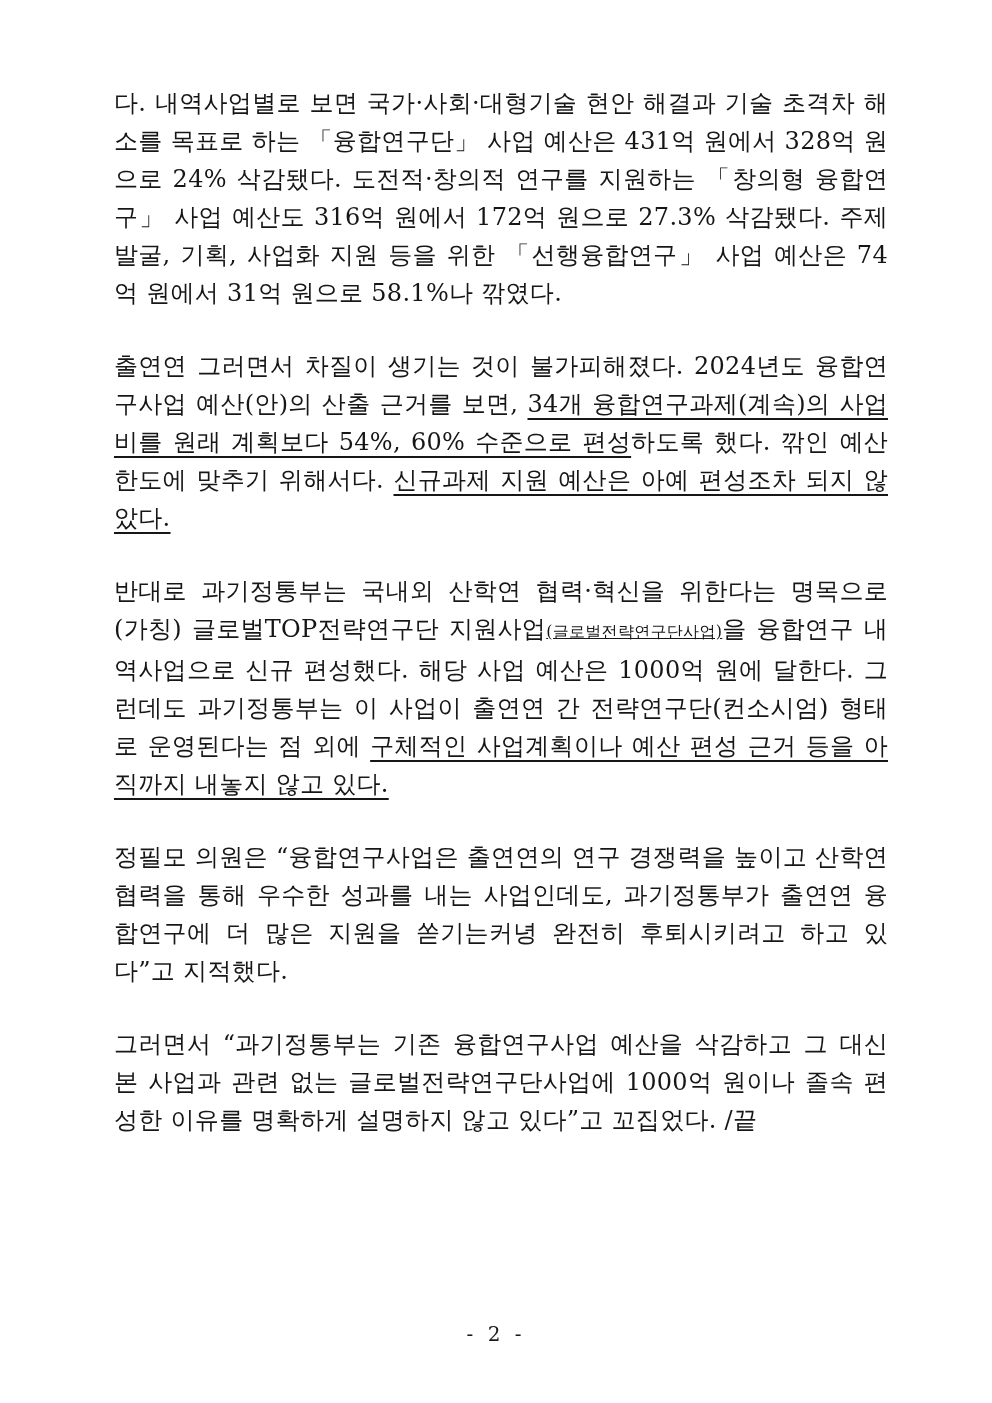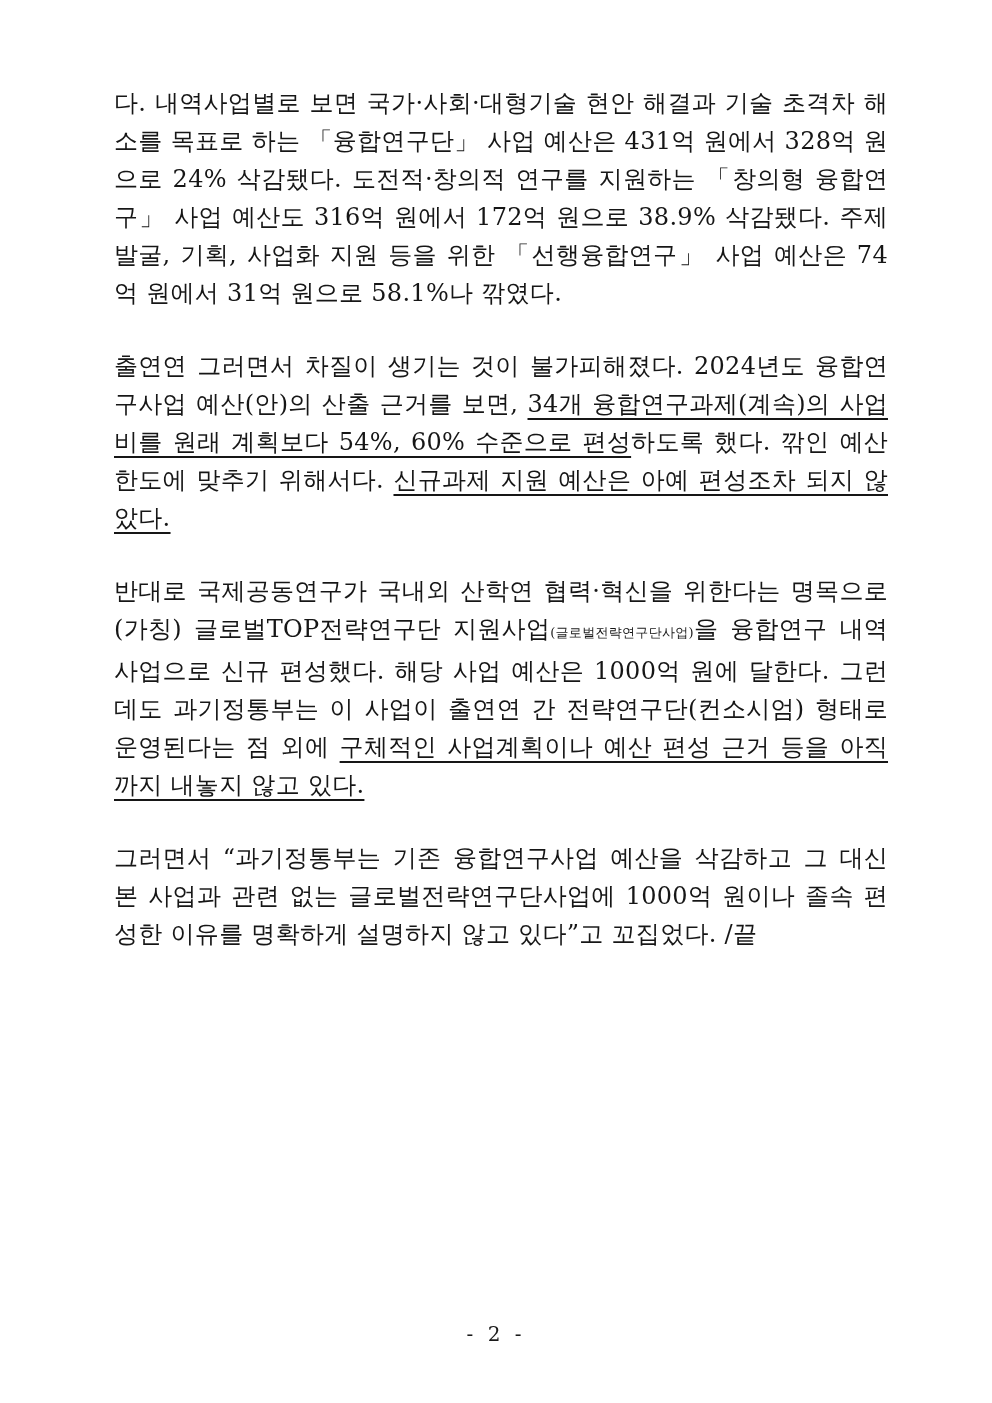--- a/index.html
+++ b/index.html
@@ -33,38 +33,40 @@
   }
   .content p:last-child {
     margin-bottom: 1px;
   }
   span.u {
     text-decoration: underline;
     text-decoration-thickness: 1.5px;
     text-underline-offset: 6px;
   }
   span.small {
-    font-size: 13px;
+    font-size: 16px;
+    text-decoration: underline;
   }
   .footer {
     position: absolute;
     left: 0;
     top: 1322px;
     width: 100%;
     text-align: center;
     font-size: 20px;
     letter-spacing: 4px;
     color: #1a1a1a;
     font-family: "DejaVu Serif", "Liberation Serif", serif;
   }
 </style>
 </head>
 <body>
 
 <div class="page">
   <div class="content">
-    <p><span>다. 내역사업별로 보면 국가·사회·대형기술 현안 해결과 기술 초격차 해소를 목표로 하는 「융합연구단」 사업 예산은 431억 원에서 328억 원으로 24% 삭감됐다. 도전적·창의적 연구를 지원하는 「창의형 융합연구」 사업 예산도 316억 원에서 172억 원으로 38.9% 삭감됐다. 주제발굴, 기획, 사업화 지원 등을 위한 「선행융합연구」 사업 예산은 74억 원에서 31억 원으로 58.1%나 깎였다.</span></p>
+    <p><span>다. 내역사업별로 보면 국가·사회·대형기술 현안 해결과 기술 초격차 해소를 목표로 하는 「융합연구단」 사업 예산은 431억 원에서 328억 원으로 24% 삭감됐다. 도전적·창의적 연구를 지원하는 「창의형 융합연구」 사업 예산도 316억 원에서 172억 원으로 27.3% 삭감됐다. 주제발굴, 기획, 사업화 지원 등을 위한 「선행융합연구」 사업 예산은 74억 원에서 31억 원으로 58.1%나 깎였다.</span></p>
     <p><span>출연연 그러면서 차질이 생기는 것이 불가피해졌다. 2024년도 융합연구사업 예산(안)의 산출 근거를 보면, </span><span class="u">34개 융합연구과제(계속)의 사업비를 원래 계획보다 54%, 60% 수준으로 편성</span><span>하도록 했다. 깎인 예산 한도에 맞추기 위해서다. </span><span class="u">신규과제 지원 예산은 아예 편성조차 되지 않았다.</span></p>
-    <p><span>반대로 국제공동연구가 국내외 산학연 협력·혁신을 위한다는 명목으로 (가칭) 글로벌TOP전략연구단 지원사업</span><span class="small">(글로벌전략연구단사업)</span><span>을 융합연구 내역사업으로 신규 편성했다. 해당 사업 예산은 1000억 원에 달한다. 그런데도 과기정통부는 이 사업이 출연연 간 전략연구단(컨소시엄) 형태로 운영된다는 점 외에 </span><span class="u">구체적인 사업계획이나 예산 편성 근거 등을 아직까지 내놓지 않고 있다.</span></p>
+    <p><span>반대로 과기정통부는 국내외 산학연 협력·혁신을 위한다는 명목으로 (가칭) 글로벌TOP전략연구단 지원사업</span><span class="small">(글로벌전략연구단사업)</span><span>을 융합연구 내역사업으로 신규 편성했다. 해당 사업 예산은 1000억 원에 달한다. 그런데도 과기정통부는 이 사업이 출연연 간 전략연구단(컨소시엄) 형태로 운영된다는 점 외에 </span><span class="u">구체적인 사업계획이나 예산 편성 근거 등을 아직까지 내놓지 않고 있다.</span></p>
+    <p><span>정필모 의원은 “융합연구사업은 출연연의 연구 경쟁력을 높이고 산학연 협력을 통해 우수한 성과를 내는 사업인데도, 과기정통부가 출연연 융합연구에 더 많은 지원을 쏟기는커녕 완전히 후퇴시키려고 하고 있다”고 지적했다.</span></p>
     <p><span>그러면서 “과기정통부는 기존 융합연구사업 예산을 삭감하고 그 대신 본 사업과 관련 없는 글로벌전략연구단사업에 1000억 원이나 졸속 편성한 이유를 명확하게 설명하지 않고 있다”고 꼬집었다. /끝</span></p>
   </div>
   <div class="footer">- 2 -</div>
 </div>
 
 </body></html>

